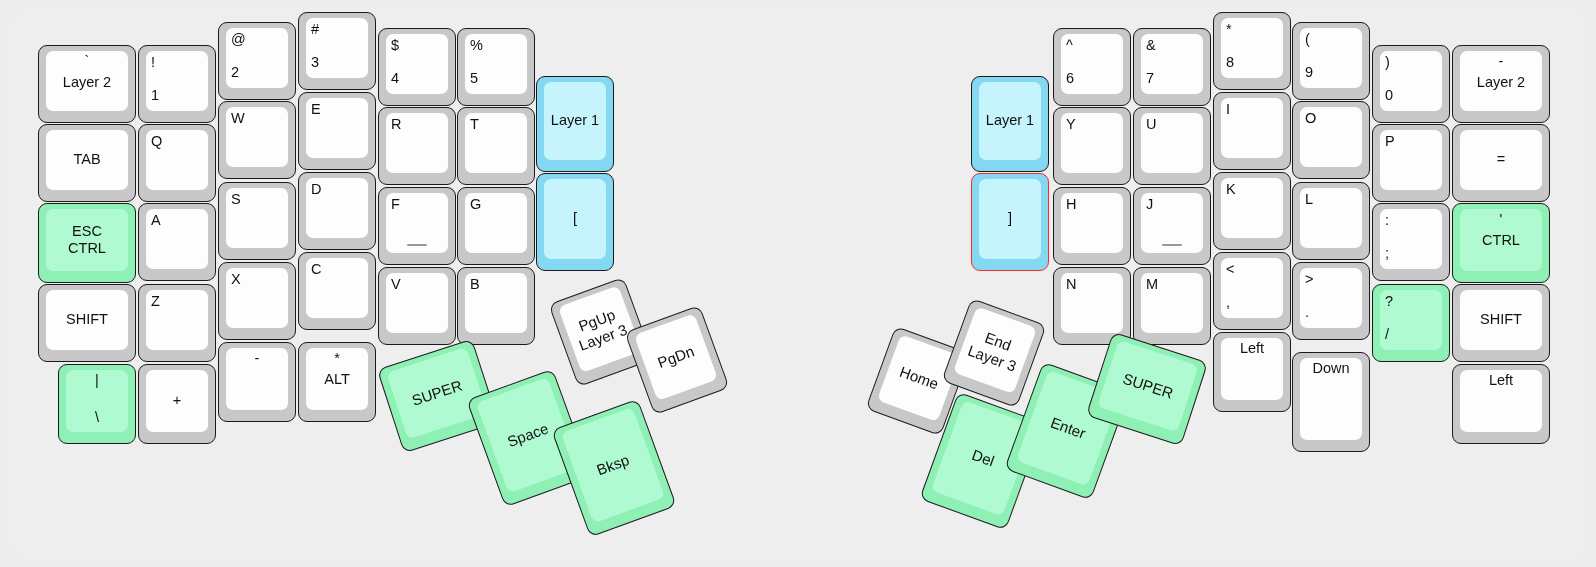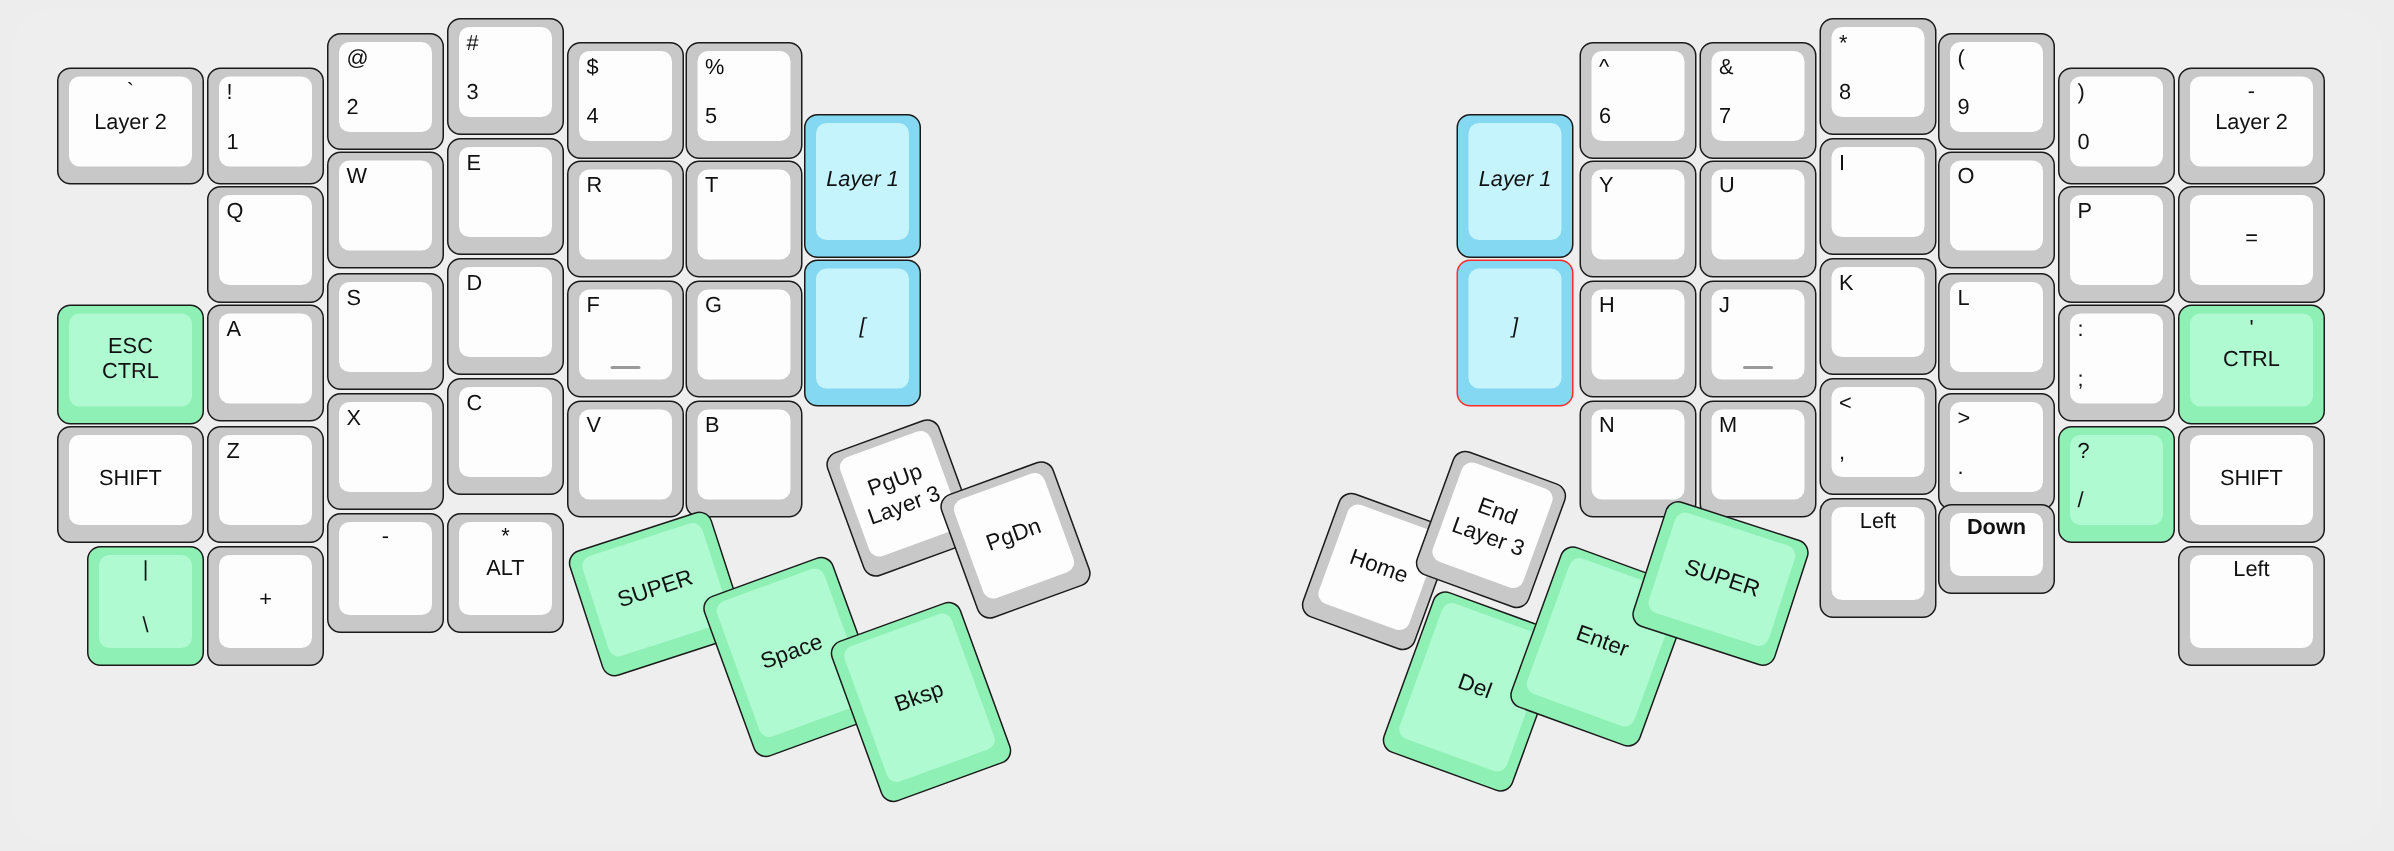--- a/index.html
+++ b/index.html
@@ -61,21 +61,21 @@
   .lbl.two{align-items:flex-start;justify-content:space-between;padding:3px 0 7px 5px;}
   .lbl.twoc{align-items:center;justify-content:space-between;padding:2px 0 6px 0;}
 
   .glyph{display:block;}
   .sm{font-size:14.5px;}
 
   
   .key.green{background:#8ef0b4;}
   .key.green .cap{background:#affad0;}
   .key.blue {background:#84d8f2;}
-  .key.blue .cap{background:#c6f4fd;font-style:italic;}
+  .key.blue .cap{background:#c6f4fd;}
   .key.sel  {border-color:#ff2a2a;}
 
   
   .homing{
     position:absolute;
     left:50%;bottom:7px;
     width:20px;height:2.5px;
     margin-left:-10px;
     background:#9a9a9a;
     border-radius:2px;
@@ -88,20 +88,25 @@
 
 <div id="kb-root">
   <div class="plate"></div>
   <div class="half" id="left-half">
       <div style="position: absolute; inset: 0px;">
         <div class="key" style="left: 38px; top: 45px; width: 98px; height: 78px;">
           <div class="cap">
             <div class="lbl tc"><span class="glyph sm">`</span><span class="glyph sm" style="margin-top: 4px;">Layer 2</span></div>
           </div>
         </div>
+        <div class="key" style="left: 38px; top: 124px; width: 98px; height: 78px;">
+          <div class="cap">
+            <div class="lbl c"><span class="glyph sm">TAB</span></div>
+          </div>
+        </div>
         <div class="key green" style="left: 38px; top: 203px; width: 98px; height: 80px;">
           <div class="cap">
             <div class="lbl c" style="justify-content: center;"><span class="glyph sm">ESC</span><span class="glyph sm">CTRL</span></div>
           </div>
         </div>
         <div class="key" style="left: 38px; top: 284px; width: 98px; height: 78px;">
           <div class="cap">
             <div class="lbl c"><span class="glyph sm">SHIFT</span></div>
           </div>
         </div>
@@ -376,21 +381,21 @@
         <div class="key" style="left: 1292px; top: 182px; width: 78px; height: 78px;">
           <div class="cap">
             <div class="lbl tl"><span class="glyph sm">L</span></div>
           </div>
         </div>
         <div class="key" style="left: 1292px; top: 262px; width: 78px; height: 78px;">
           <div class="cap">
             <div class="lbl two"><span class="glyph sm">&gt;</span><span class="glyph sm">.</span></div>
           </div>
         </div>
-        <div class="key" style="left: 1292px; top: 336px; width: 78px; height: 60px; font-weight: bold;">
+        <div class="key" style="left: 1292px; top: 352px; width: 78px; height: 100px;">
           <div class="cap">
             <div class="lbl tc"><span class="glyph sm" style="margin-top: 0px;">Down</span></div>
           </div>
         </div>
       </div>
       <div style="position: absolute; inset: 0px;">
         <div class="key" style="left: 1372px; top: 45px; width: 78px; height: 78px;">
           <div class="cap">
             <div class="lbl two"><span class="glyph sm">)</span><span class="glyph sm">0</span></div>
           </div>

